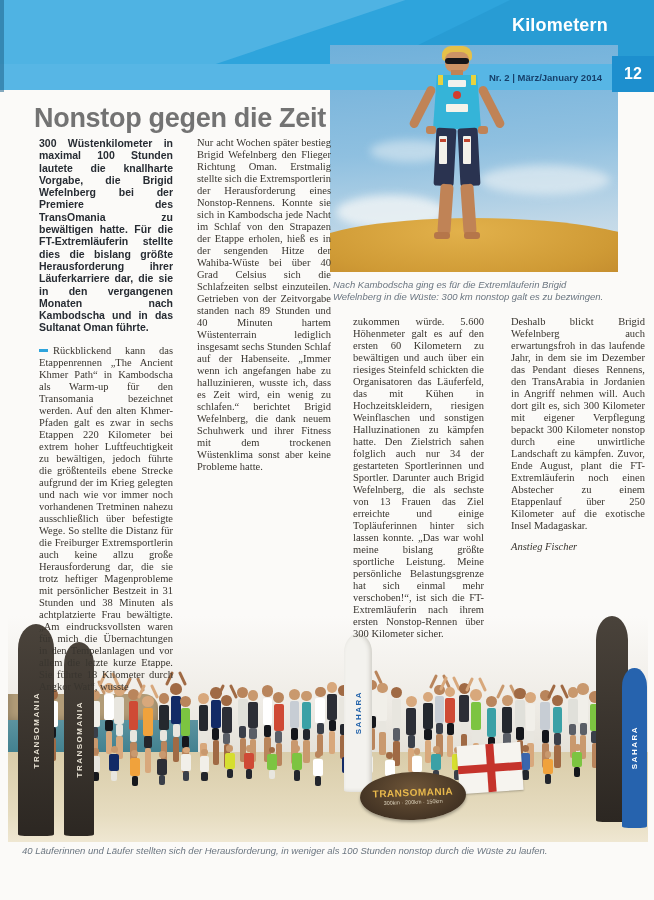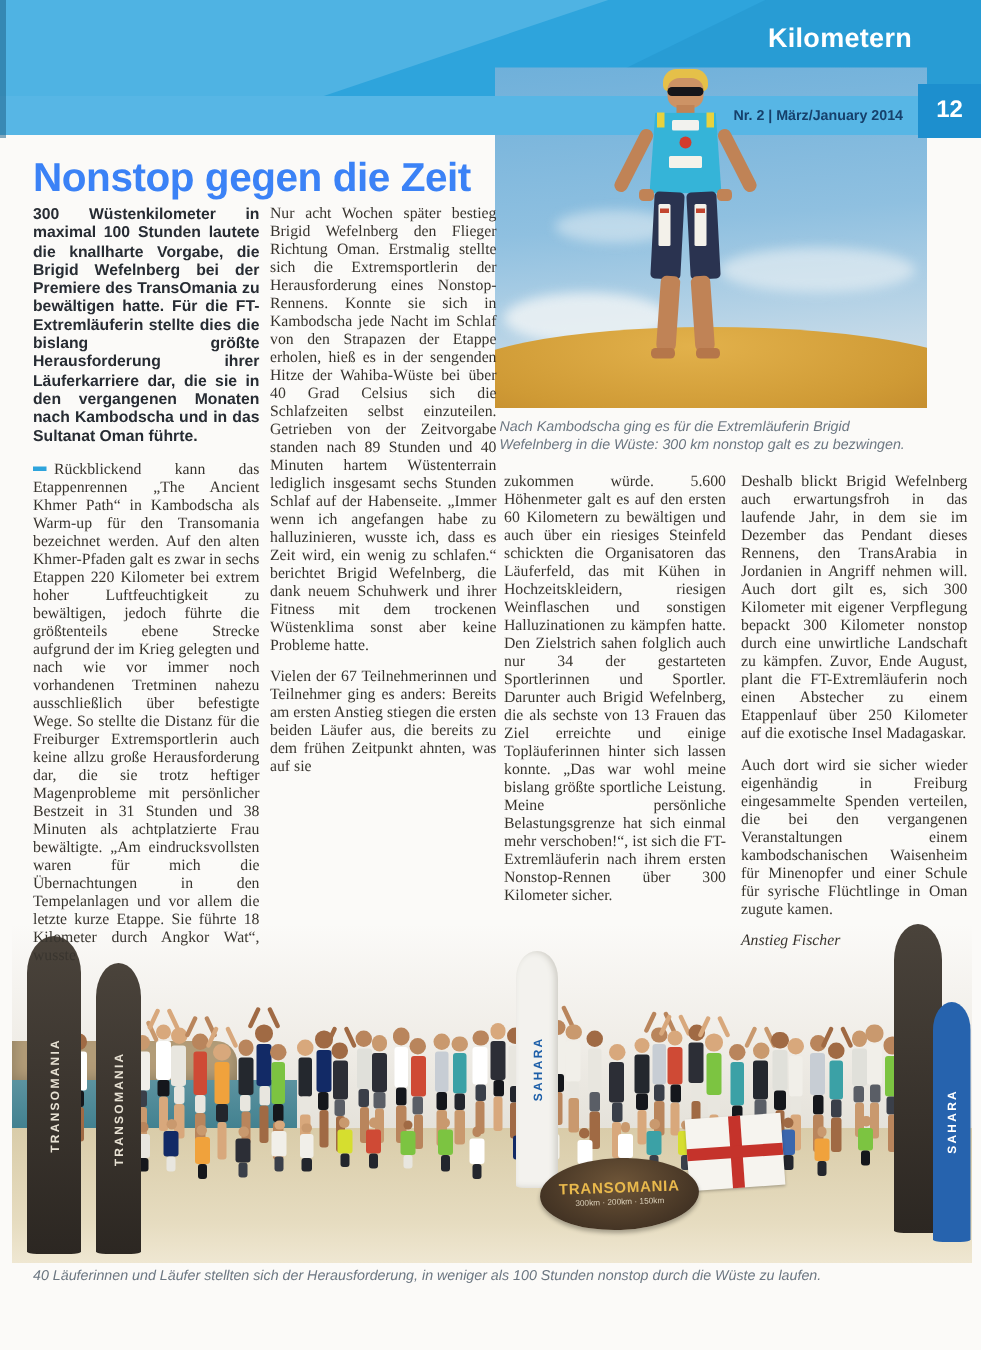--- a/index.html
+++ b/index.html
@@ -38,23 +38,23 @@
   .w-capriL{left:37px;top:82px;width:20px;height:58px;background:#2a3350;border-radius:3px;transform:rotate(3deg);}
   .w-capriR{left:61px;top:82px;width:20px;height:58px;background:#2a3350;border-radius:3px;transform:rotate(-3deg);}
   .w-stripA{left:41px;top:90px;width:8px;height:28px;background:#f3f1ea;border-radius:1px;}
   .w-stripB{left:65px;top:90px;width:8px;height:28px;background:#f3f1ea;border-radius:1px;}
   .w-stripA i,.w-stripB i{position:absolute;left:1px;top:3px;width:6px;height:3px;background:#c2452f;display:block;}
   .w-shinL{left:41px;top:138px;width:13px;height:50px;background:#c08356;border-radius:4px;transform:rotate(4deg);}
   .w-shinR{left:64px;top:138px;width:13px;height:50px;background:#c08356;border-radius:4px;transform:rotate(-4deg);}
   .w-footL{left:36px;top:186px;width:16px;height:7px;background:#b5764a;border-radius:3px;}
   .w-footR{left:66px;top:186px;width:16px;height:7px;background:#b5764a;border-radius:3px;}
   
-  .title{position:absolute;left:22px;top:103px;font-size:27px;font-weight:bold;color:#3b82f6;z-index:5;letter-spacing:-.3px;}
+  .title{position:absolute;left:34px;top:103px;font-size:27px;font-weight:bold;color:#737373;z-index:5;letter-spacing:-.3px;}
   .col{position:absolute;width:151px;z-index:5;}
-  .col p{margin:0 0 9px 0;font-family:"Liberation Serif",serif;font-size:10.5px;line-height:12px;text-align:justify;color:#39352f;hyphens:auto;}
+  .col p{margin:0 0 9px 17px;font-family:"Liberation Serif",serif;font-size:10.5px;line-height:12px;text-align:justify;color:#39352f;hyphens:auto;}
   .intro{font-family:"Liberation Sans",sans-serif !important;font-weight:bold;font-size:10.5px !important;line-height:12.3px !important;color:#272c33 !important;margin-bottom:11px !important;}
   .pmark{display:inline-block;width:9px;height:3px;background:#2ea4dc;margin-right:5px;vertical-align:2px;}
   .author{font-style:italic;text-align:right;padding-right:18px;font-family:"Liberation Serif",serif;}
   .caption{position:absolute;font-size:9.5px;font-style:italic;color:#6b7681;line-height:12px;z-index:5;}
   
   .group-photo{position:absolute;left:8px;top:616px;width:640px;height:226px;overflow:hidden;z-index:1;}
   .g-sky{position:absolute;left:0;top:0;width:100%;height:140px;background:linear-gradient(#fbfaf8 0%,#efece6 60%,#e4e1d9 100%);}
   .g-sea{position:absolute;left:0;top:104px;width:190px;height:36px;background:linear-gradient(#5c93a0,#3f7f8e);}
   .g-cliff{position:absolute;left:0;top:78px;width:150px;height:34px;background:#b29c78;border-radius:0 14px 4px 0;box-shadow:inset 0 -8px 10px #8a7a5e;}
   .g-beach{position:absolute;left:0;top:136px;width:100%;height:90px;background:linear-gradient(#d9cca9,#e6dcc0 70%,#efe7d2);}
@@ -134,30 +134,28 @@
 
 <div class="title">Nonstop gegen die Zeit</div>
 
 <div class="col" style="left:22px;top:137px;">
   <p class="intro">300 Wüstenkilometer in maximal 100 Stunden lautete die knallharte Vorgabe, die Brigid Wefelnberg bei der Premiere des TransOmania zu bewältigen hatte. Für die FT-Extremläuferin stellte dies die bislang größte Herausforderung ihrer Läuferkarriere dar, die sie in den vergangenen Monaten nach Kambodscha und in das Sultanat Oman führte.</p>
   <p><span class="pmark"></span><span>Rückblickend kann das Etappenrennen „The Ancient Khmer Path“ in Kambodscha als Warm-up für den Transomania bezeichnet werden. Auf den alten Khmer-Pfaden galt es zwar in sechs Etappen 220 Kilometer bei extrem hoher Luftfeuchtigkeit zu bewältigen, jedoch führte die größtenteils ebene Strecke aufgrund der im Krieg gelegten und nach wie vor immer noch vorhandenen Tretminen nahezu ausschließlich über befestigte Wege. So stellte die Distanz für die Freiburger Extremsportlerin auch keine allzu große Herausforderung dar, die sie trotz heftiger Magenprobleme mit persönlicher Bestzeit in 31 Stunden und 38 Minuten als achtplatzierte Frau bewältigte. „Am eindrucksvollsten waren für mich die Übernachtungen in den Tempelanlagen und vor allem die letzte kurze Etappe. Sie führte 18 Kilometer durch Angkor Wat“, wusste</span></p>
 </div>
 
 <div class="col" style="left:180px;top:137px;">
   <p>Nur acht Wochen später bestieg Brigid Wefelnberg den Flieger Richtung Oman. Erstmalig stellte sich die Extremsportlerin der Herausforderung eines Nonstop-Rennens. Konnte sie sich in Kambodscha jede Nacht im Schlaf von den Strapazen der Etappe erholen, hieß es in der sengenden Hitze der Wahiba-Wüste bei über 40 Grad Celsius sich die Schlafzeiten selbst einzuteilen. Getrieben von der Zeitvorgabe standen nach 89 Stunden und 40 Minuten hartem Wüstenterrain lediglich insgesamt sechs Stunden Schlaf auf der Habenseite. „Immer wenn ich angefangen habe zu halluzinieren, wusste ich, dass es Zeit wird, ein wenig zu schlafen.“ berichtet Brigid Wefelnberg, die dank neuem Schuhwerk und ihrer Fitness mit dem trockenen Wüstenklima sonst aber keine Probleme hatte.</p>
-  <p>Vielen der 67 Teilnehmerinnen und Teilnehmer ging es anders: Bereits am ersten Anstieg stiegen die ersten beiden Läufer aus, die bereits zu dem frühen Zeitpunkt ahnten, was auf sie</p>
 </div>
 
 <div class="col" style="left:336px;top:316px;width:148px;">
   <p>zukommen würde. 5.600 Höhenmeter galt es auf den ersten 60 Kilometern zu bewältigen und auch über ein riesiges Steinfeld schickten die Organisatoren das Läuferfeld, das mit Kühen in Hochzeitskleidern, riesigen Weinflaschen und sonstigen Halluzinationen zu kämpfen hatte. Den Zielstrich sahen folglich auch nur 34 der gestarteten Sportlerinnen und Sportler. Darunter auch Brigid Wefelnberg, die als sechste von 13 Frauen das Ziel erreichte und einige Topläuferinnen hinter sich lassen konnte. „Das war wohl meine bislang größte sportliche Leistung. Meine persönliche Belastungsgrenze hat sich einmal mehr verschoben!“, ist sich die FT-Extremläuferin nach ihrem ersten Nonstop-Rennen über 300 Kilometer sicher.</p>
 </div>
 
 <div class="col" style="left:494px;top:316px;">
   <p>Deshalb blickt Brigid Wefelnberg auch erwartungsfroh in das laufende Jahr, in dem sie im Dezember das Pendant dieses Rennens, den TransArabia in Jordanien in Angriff nehmen will. Auch dort gilt es, sich 300 Kilometer mit eigener Verpflegung bepackt 300 Kilometer nonstop durch eine unwirtliche Landschaft zu kämpfen. Zuvor, Ende August, plant die FT-Extremläuferin noch einen Abstecher zu einem Etappenlauf über 250 Kilometer auf die exotische Insel Madagaskar.</p>
-  <p>Auch dort wird sie sicher wieder eigenhändig in Freiburg eingesammelte Spenden verteilen, die bei den vergangenen Veranstaltungen einem kambodschanischen Waisenheim für Minenopfer und einer Schule für syrische Flüchtlinge in Oman zugute kamen.</p>
   <p class="author">Anstieg Fischer</p>
 </div>
 
 <div class="group-photo">
   <div class="g-sky"></div>
   <div class="g-cliff"></div>
   <div class="g-sea"></div>
   <div class="g-beach"></div>
   <div style="position:absolute;left:0;top:0;width:100%;height:100%;">
       <div class="person" style="left: 12px; top: 78.747px; z-index: 20;">

